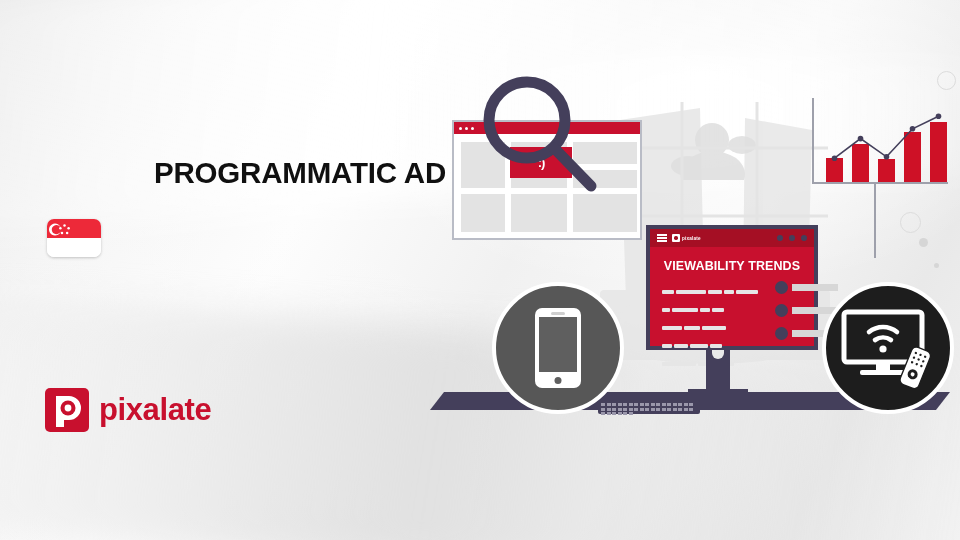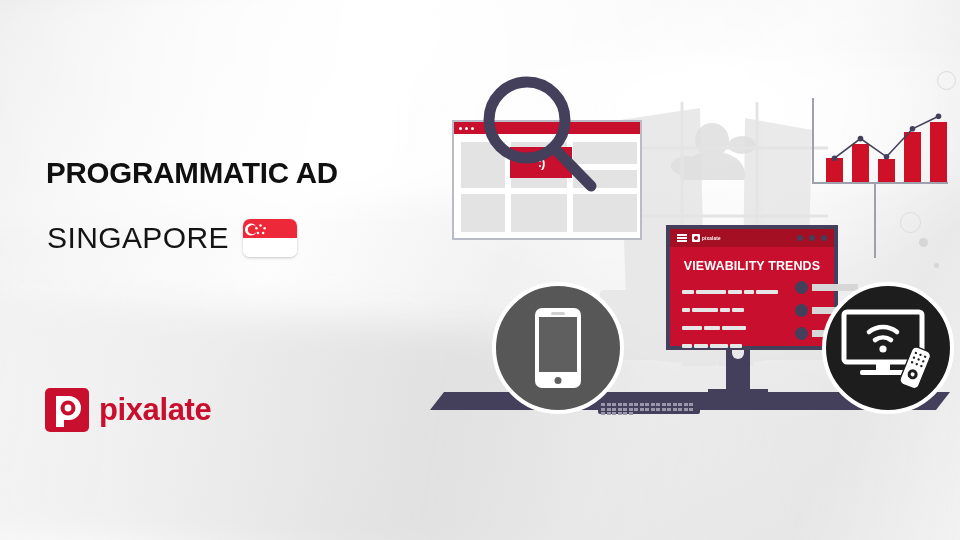--- a/index.html
+++ b/index.html
@@ -52,20 +52,21 @@
     position: absolute;
     left: 46px;
     top: 134px;
     width: 400px;
     font-size: 29.5px;
     font-weight: 800;
     letter-spacing: -0.2px;
     line-height: 37px;
     color: #101010;
     text-transform: uppercase;
+    text-align: right;
   }
   .headline .l2 { display: block; }
   .country-row {
     position: absolute;
     left: 47px;
     top: 219px;
     display: flex;
     align-items: center;
     gap: 14px;
   }
@@ -167,21 +168,21 @@
     color: #fff;
     font-size: 13px;
     font-weight: 700;
     display: flex; align-items: center; justify-content: center;
     letter-spacing: -1px;
     z-index: 4;
   }
   .magnifier { position: absolute; left: 45px; top: 10px; z-index: 5; }
 
   
-  .monitor { position: absolute; left: 208px; top: 165px; width: 172px; padding-left: 28px; }
+  .monitor { position: absolute; left: 188px; top: 165px; width: 172px; padding-left: 28px; }
   .monitor-frame {
     position: relative;
     width: 172px; height: 125px;
     background: #C8102E;
     border: 4px solid #443F5B;
     box-sizing: border-box;
   }
   .mon-head {
     position: absolute; left: 0; top: 0; width: 100%; height: 18px;
     background: #A50F24;
@@ -308,21 +309,20 @@
   <div class="deco-ring" style="left:937px; top:71px; width:17px; height:17px;"></div>
   <div class="deco-ring" style="left:900px; top:212px; width:19px; height:19px;"></div>
   <div class="deco-dot" style="left:919px; top:238px; width:9px; height:9px;"></div>
   <div class="deco-dot" style="left:934px; top:263px; width:5px; height:5px;"></div>
 
   <h1 class="headline">
     <span>PROGRAMMATIC AD</span>
   </h1>
 
   <div class="country-row">
-    <span class="country-name">SINGAPORE</span>
     <span class="flag">
       <span class="flag-top"></span>
       <span class="flag-bottom"></span>
       <svg width="54" height="38" viewBox="0 0 54 38" style="position:absolute;left:0;top:0">
         <path d="M14 10.5 a6 6 0 1 0 0 0.2 a4.6 4.6 0 1 1 0 -0.2 z" fill="#fff"></path>
         <g fill="#fff">
           <circle cx="17.5" cy="6.6" r="1.25"></circle>
           <circle cx="21.6" cy="9.3" r="1.25"></circle>
           <circle cx="20.1" cy="13.9" r="1.25"></circle>
           <circle cx="15.0" cy="13.9" r="1.25"></circle>

